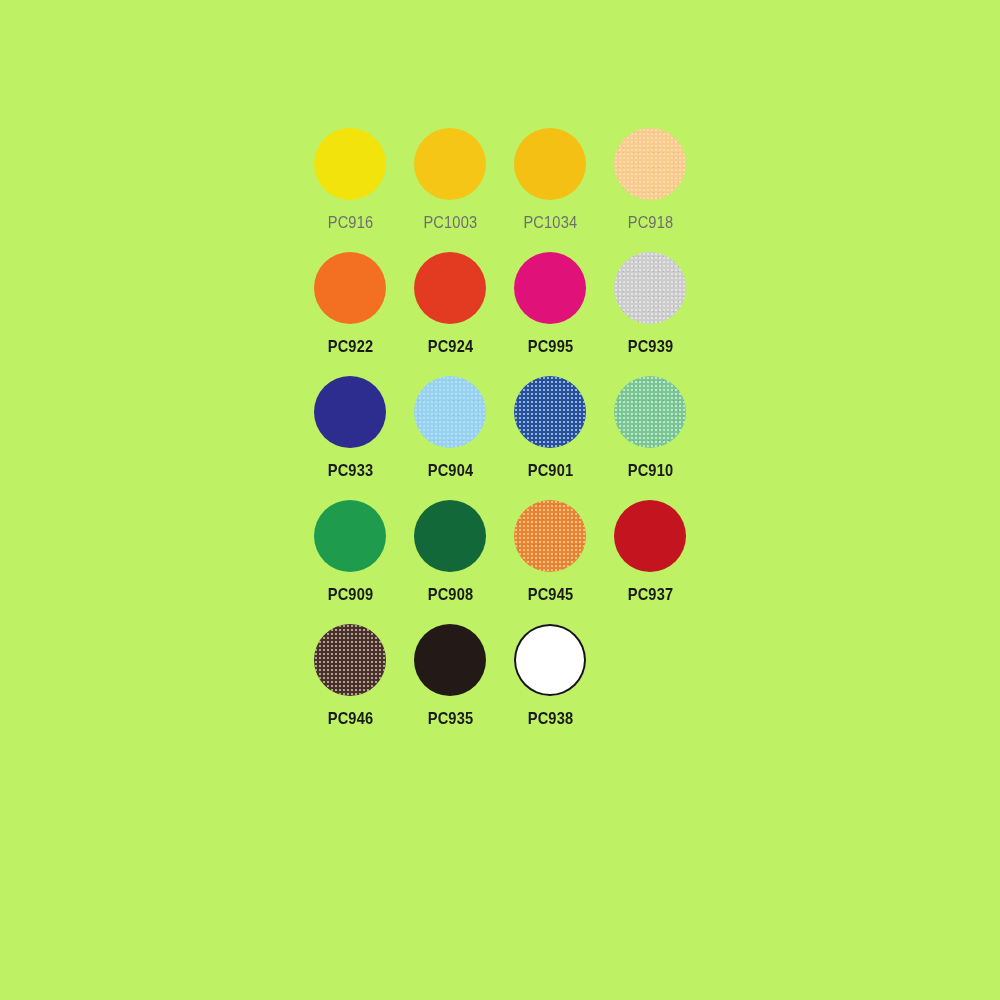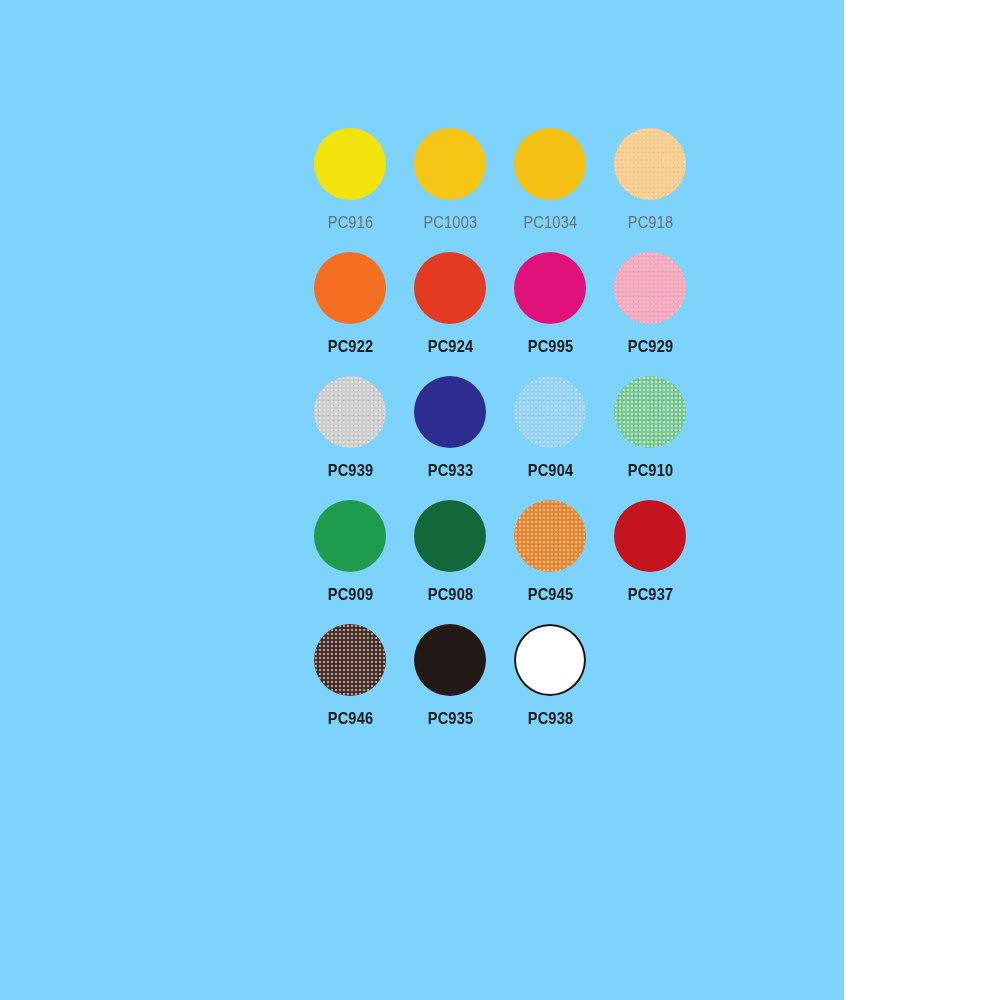--- a/index.html
+++ b/index.html
@@ -10,23 +10,23 @@
   }
   body {
     width: 1000px;
     height: 1000px;
     font-family: "Liberation Sans", sans-serif;
     overflow: hidden;
   }
 
   #swatch-chart {
     position: relative;
-    width: 844px;
+    width: 1000px;
     height: 1000px;
-    background: #7dd3fc;
+    background: #bef264;
     box-sizing: border-box;
   }
 
   .swatch-grid {
     position: absolute;
     left: 300px;
     top: 128px;
     width: 400px;
     display: grid;
     grid-template-columns: repeat(4, 1fr);
@@ -142,41 +142,41 @@
         <div class="swatch-label">PC924</div>
       </div>
       <div class="swatch-cell">
         <div class="swatch-dot-wrap">
           <div class="swatch-dot" style="background-color: rgb(224, 18, 122);"></div>
         </div>
         <div class="swatch-label">PC995</div>
       </div>
       <div class="swatch-cell">
         <div class="swatch-dot-wrap">
-          <div class="swatch-dot tex-light" style="background-color: rgb(247, 167, 188);"></div>
-        </div>
-        <div class="swatch-label">PC929</div>
-      </div>
-      <div class="swatch-cell">
-        <div class="swatch-dot-wrap">
           <div class="swatch-dot tex-med"></div>
         </div>
         <div class="swatch-label">PC939</div>
       </div>
       <div class="swatch-cell">
         <div class="swatch-dot-wrap">
           <div class="swatch-dot" style="background-color: rgb(44, 45, 143);"></div>
         </div>
         <div class="swatch-label">PC933</div>
       </div>
       <div class="swatch-cell">
         <div class="swatch-dot-wrap">
           <div class="swatch-dot tex-light" style="background-color: rgb(151, 210, 240);"></div>
         </div>
         <div class="swatch-label">PC904</div>
+      </div>
+      <div class="swatch-cell">
+        <div class="swatch-dot-wrap">
+          <div class="swatch-dot tex-heavy" style="background-color: rgb(37, 82, 158);"></div>
+        </div>
+        <div class="swatch-label">PC901</div>
       </div>
       <div class="swatch-cell">
         <div class="swatch-dot-wrap">
           <div class="swatch-dot tex-heavy" style="background-color: rgb(121, 200, 147);"></div>
         </div>
         <div class="swatch-label">PC910</div>
       </div>
       <div class="swatch-cell">
         <div class="swatch-dot-wrap">
           <div class="swatch-dot" style="background-color: rgb(30, 155, 76);"></div>

